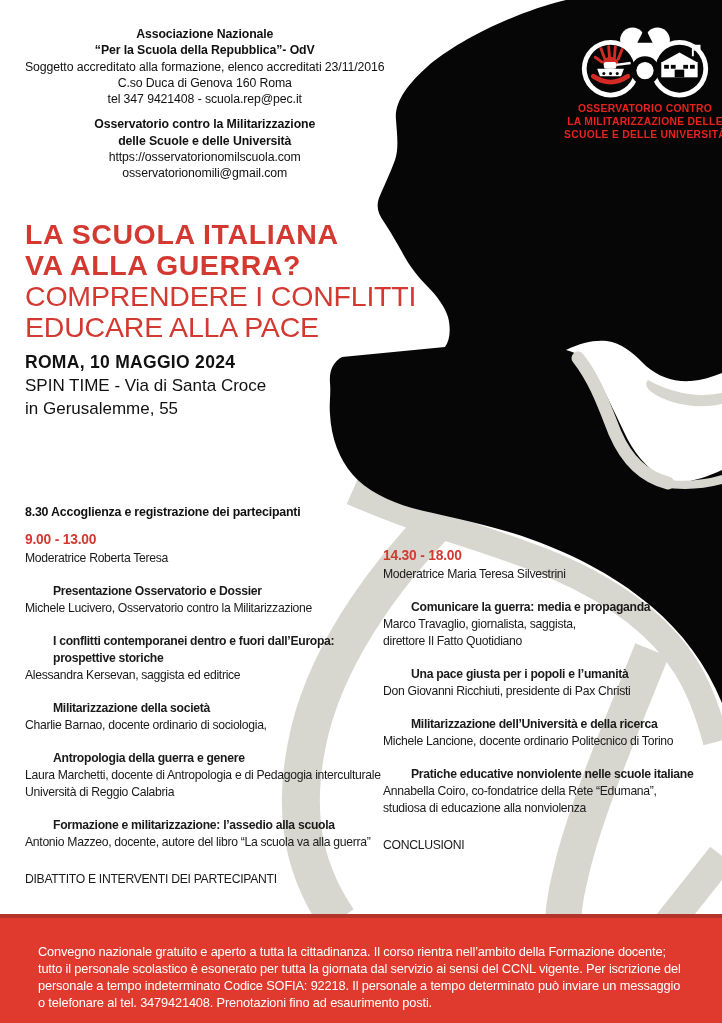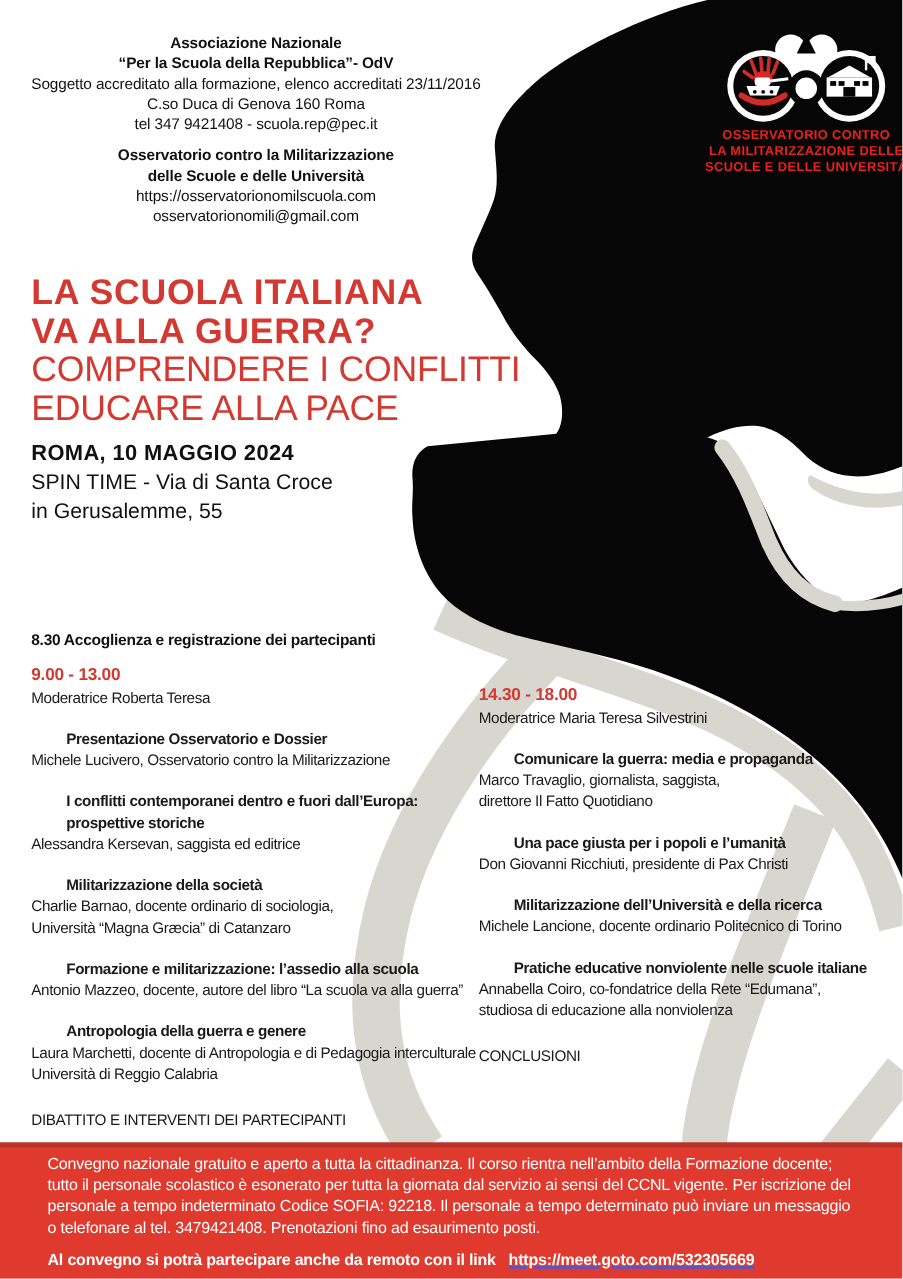--- a/index.html
+++ b/index.html
@@ -32,21 +32,21 @@
   .col{font-size:12.2px;line-height:17px;color:#1a1a1a;letter-spacing:-0.3px;}
   .col-left{left:25px;top:531px;width:356px;}
   .col-right{left:383px;top:547px;width:334px;}
   .time{color:#d33931;font-weight:bold;font-size:13.8px;margin-bottom:2px;letter-spacing:-0.2px;}
   .session{margin-top:16px;}
   .s-title{font-weight:bold;white-space:nowrap;padding-left:28px;}
   .s-sub{white-space:nowrap;}
   .closing{margin-top:20px;white-space:nowrap;}
 
   
-  .banner{left:0;top:914px;width:722px;height:109px;background:#e03a2e;border-top:4px solid #b43429;box-sizing:border-box;z-index:3;padding:4px 34px 0 38px;}
+  .banner{left:0;top:914px;width:722px;height:109px;background:#e03a2e;border-top:4px solid #b43429;box-sizing:border-box;z-index:3;padding:25px 34px 0 38px;}
   .banner-p{color:#ffffff;font-size:12.8px;line-height:17px;width:652px;letter-spacing:-0.15px;}
   .banner-remote{margin-top:10px;color:#ffffff;font-weight:bold;font-size:12.8px;white-space:nowrap;letter-spacing:-0.15px;}
   .banner-link{color:#ffffff;text-decoration:underline;text-decoration-color:#5055d8;text-decoration-thickness:2px;cursor:pointer;}
 </style>
 </head>
 <body>
 
 <div class="poster">
 
   <svg class="bg-art" viewBox="0 0 722 1023" aria-hidden="true">
@@ -183,30 +183,29 @@
       <div class="s-sub">Michele Lucivero, Osservatorio contro la Militarizzazione</div>
     </div>
     <div class="session">
       <div class="s-title">I conflitti contemporanei dentro e fuori dall’Europa:</div>
       <div class="s-title">prospettive storiche</div>
       <div class="s-sub">Alessandra Kersevan, saggista ed editrice</div>
     </div>
     <div class="session">
       <div class="s-title">Militarizzazione della società</div>
       <div class="s-sub">Charlie Barnao, docente ordinario di sociologia,</div>
-      <div class="s-sub">Università “Magna Græcia” di Catanzaro</div>
-    </div>
-    <div class="session">
-      <div class="s-title">Formazione e militarizzazione: l’assedio alla scuola</div>
-      <div class="s-sub">Antonio Mazzeo, docente, autore del libro “La scuola va alla guerra”</div>
     </div>
     <div class="session">
       <div class="s-title">Antropologia della guerra e genere</div>
       <div class="s-sub">Laura Marchetti, docente di Antropologia e di Pedagogia interculturale</div>
       <div class="s-sub">Università di Reggio Calabria</div>
+    </div>
+    <div class="session">
+      <div class="s-title">Formazione e militarizzazione: l’assedio alla scuola</div>
+      <div class="s-sub">Antonio Mazzeo, docente, autore del libro “La scuola va alla guerra”</div>
     </div>
     <div class="closing">DIBATTITO E INTERVENTI DEI PARTECIPANTI</div>
   </div>
 
   <div class="abs col col-right">
     <div class="time nowrap">14.30 - 18.00</div>
     <div class="s-sub">Moderatrice Maria Teresa Silvestrini</div>
 
     <div class="session">
       <div class="s-title">Comunicare la guerra: media e propaganda</div>

